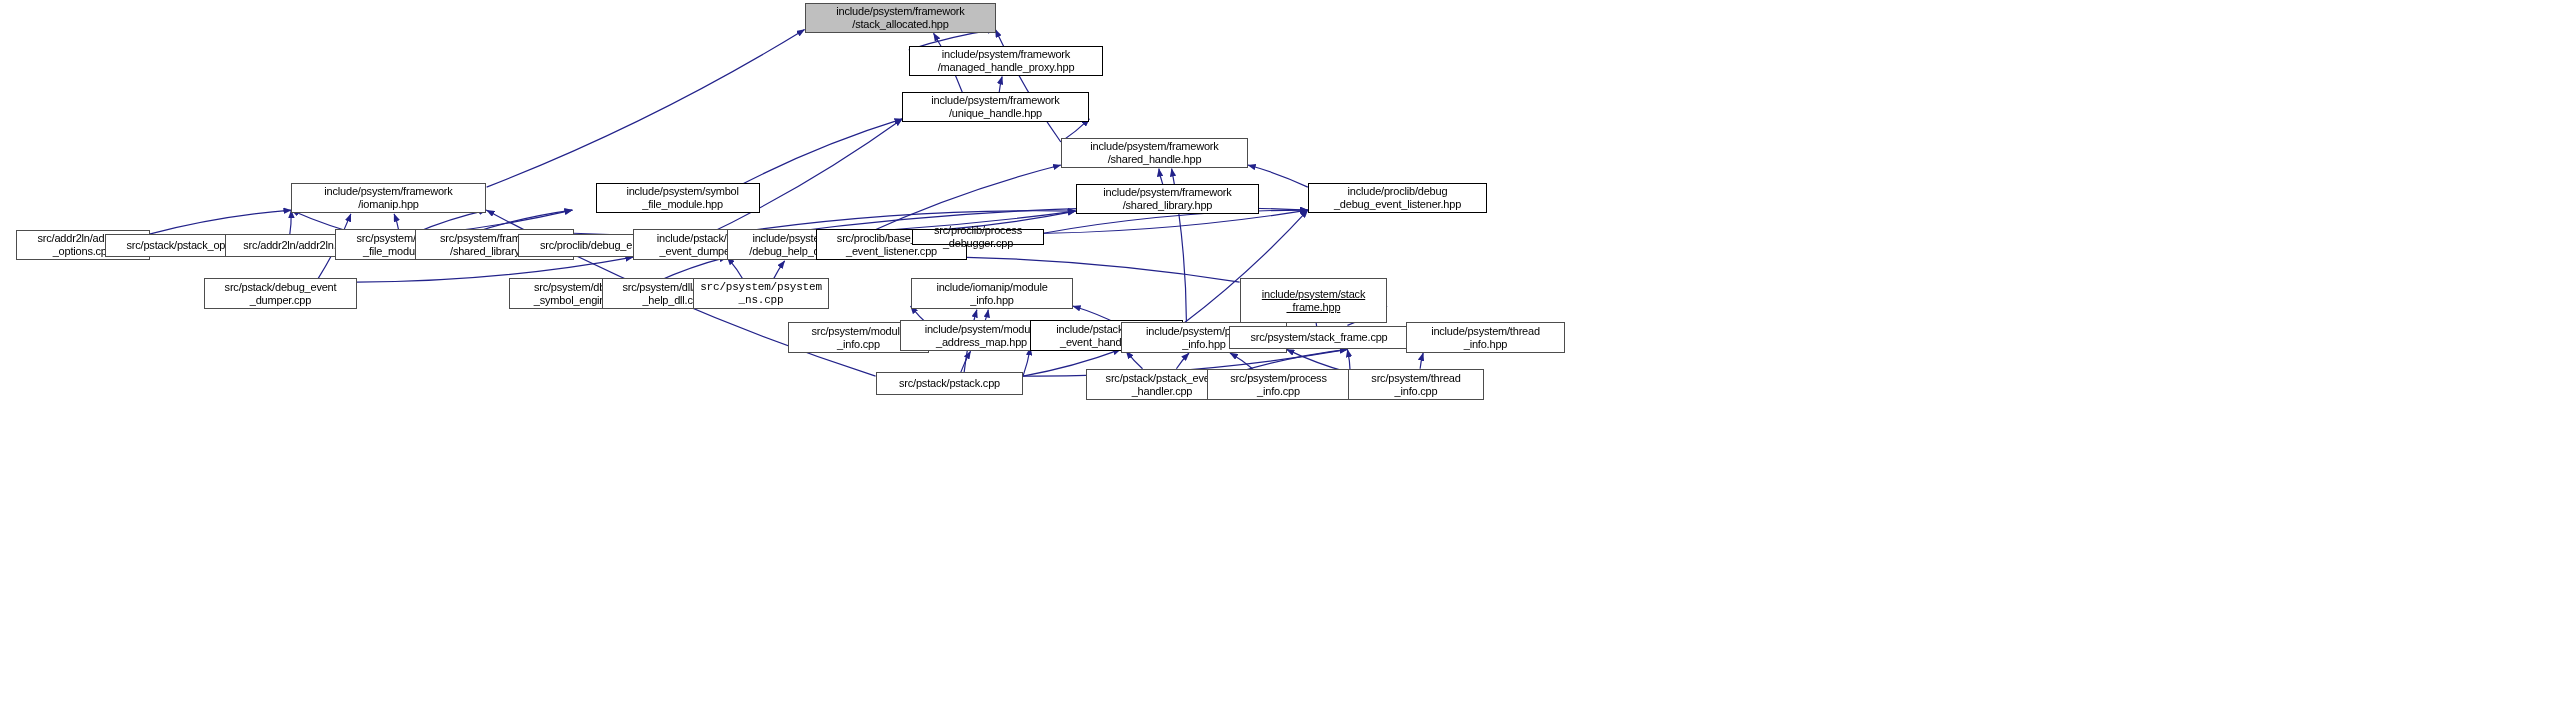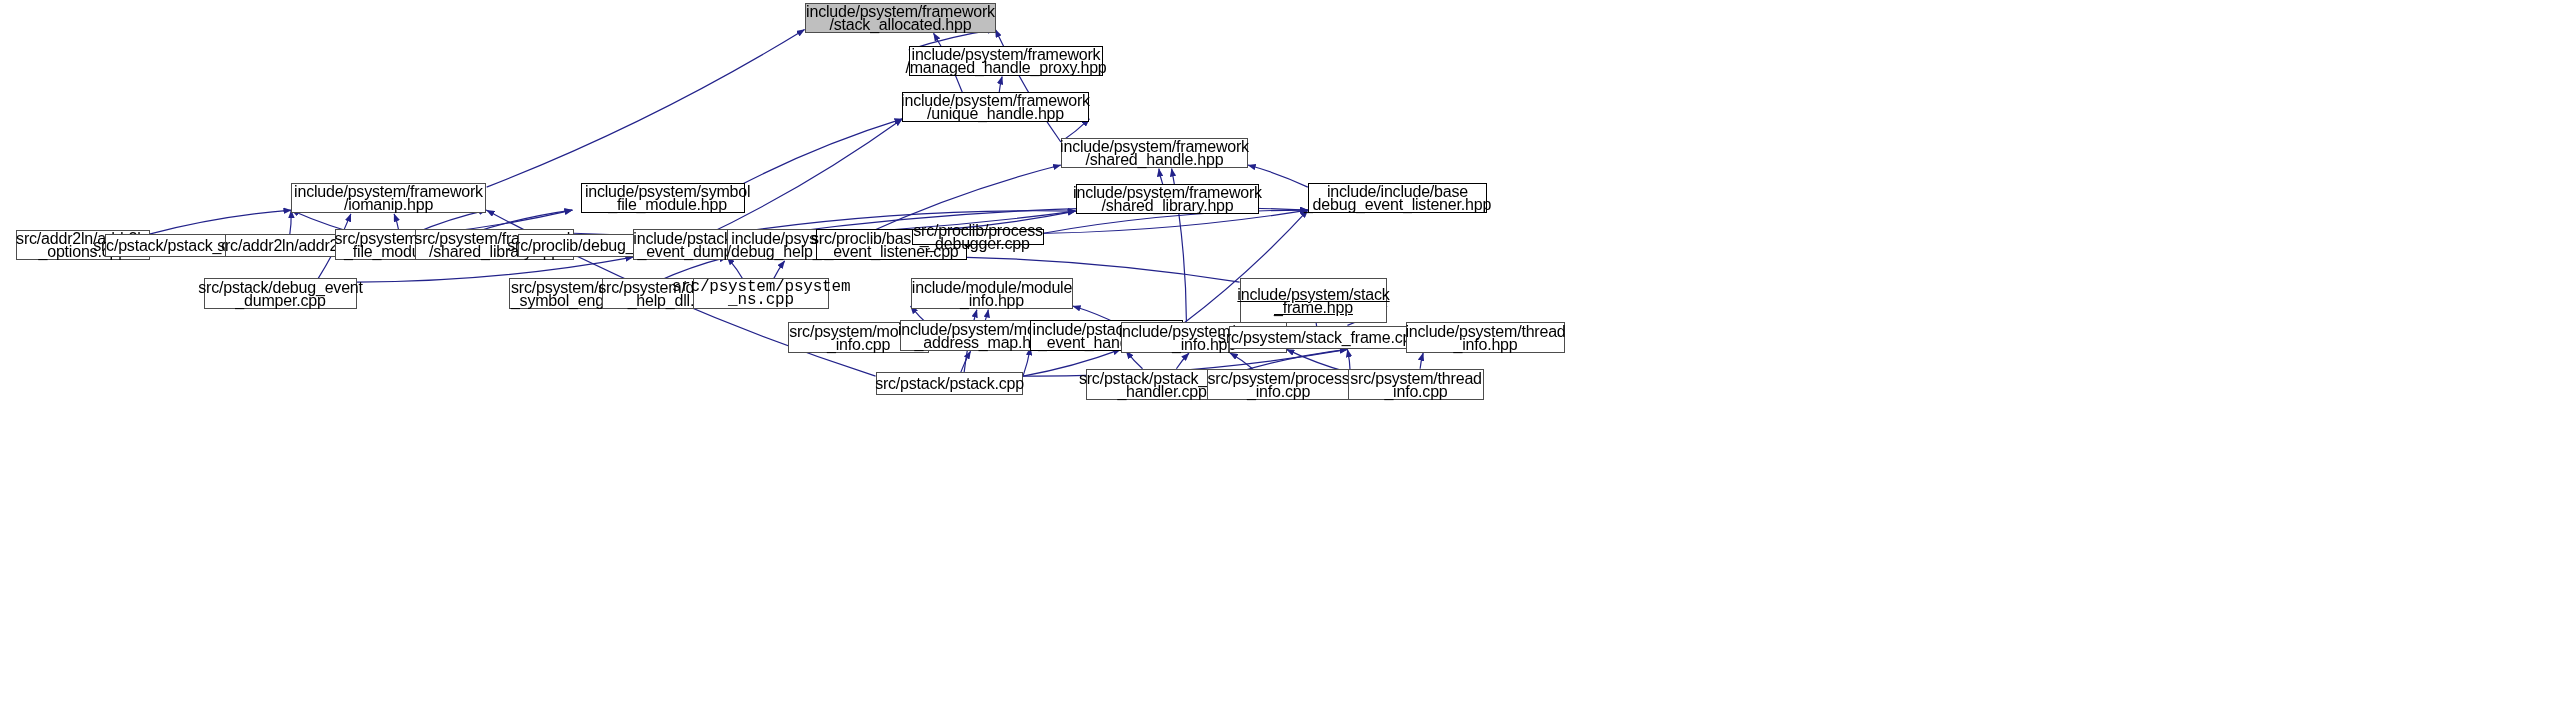--- a/index.html
+++ b/index.html
@@ -34,21 +34,21 @@
   .gnode {
     position: absolute;
     box-sizing: border-box;
     display: flex;
     align-items: center;
     justify-content: center;
     text-align: center;
     background: #ffffff;
     border: 0.9px solid #000000;
     color: #000000;
-    font-size: 16px;
+    font-size: 11px;
     line-height: 13px;
     letter-spacing: -0.2px;
     white-space: pre-line;
     padding: 0.9px 2.8px;
     cursor: pointer;
   }
   .gnode.thick {
     border: 1.8px solid #4d4d4d;
   }
   .gnode.root {
@@ -128,25 +128,25 @@
       <div class="gnode root" style="left: 805px; top: 2.8px; width: 191px; height: 30px;"><span class="lbl">include/psystem/framework
 /stack_allocated.hpp</span></div>
       <div class="gnode" style="left: 909px; top: 46px; width: 194px; height: 30px;"><span class="lbl">include/psystem/framework
 /managed_handle_proxy.hpp</span></div>
       <div class="gnode" style="left: 902px; top: 92px; width: 187px; height: 30px;"><span class="lbl">include/psystem/framework
 /unique_handle.hpp</span></div>
       <div class="gnode thick" style="left: 1061px; top: 138px; width: 187px; height: 30px;"><span class="lbl">include/psystem/framework
 /shared_handle.hpp</span></div>
       <div class="gnode thick" style="left: 291px; top: 183px; width: 195px; height: 30px;"><span class="lbl">include/psystem/framework
 /iomanip.hpp</span></div>
-      <div class="gnode" style="left: 581px; top: 183px; width: 164px; height: 30px; padding-left: 12px;"><span class="lbl">include/psystem/symbol
+      <div class="gnode" style="left: 596px; top: 183px; width: 164px; height: 30px; padding-left: 12px;"><span class="lbl">include/psystem/symbol
 _file_module.hpp</span></div>
       <div class="gnode" style="left: 1076px; top: 184px; width: 183px; height: 30px;"><span class="lbl">include/psystem/framework
 /shared_library.hpp</span></div>
-      <div class="gnode" style="left: 1308px; top: 183px; width: 179px; height: 30px;"><span class="lbl">include/include/base
+      <div class="gnode" style="left: 1308px; top: 183px; width: 179px; height: 30px;"><span class="lbl">include/proclib/debug
 _debug_event_listener.hpp</span></div>
       <div class="gnode thick" style="left: 15.7px; top: 230px; width: 134px; height: 30px;"><span class="lbl">src/addr2ln/addr2ln
 _options.cpp</span></div>
       <div class="gnode thick" style="left: 105px; top: 234px; width: 184px; height: 23px;"><span class="lbl">src/pstack/pstack_options.cpp</span></div>
       <div class="gnode thick" style="left: 225px; top: 234px; width: 147px; height: 23px;"><span class="lbl">src/addr2ln/addr2ln.cpp</span></div>
       <div class="gnode thick" style="left: 335px; top: 229px; width: 136px; height: 31px;"><span class="lbl">src/psystem/symbol
 _file_module.cpp</span></div>
       <div class="gnode thick" style="left: 415px; top: 229px; width: 159px; height: 31px;"><span class="lbl">src/psystem/framework
 /shared_library.cpp</span></div>
       <div class="gnode thick" style="left: 518px; top: 234px; width: 182px; height: 23px;"><span class="lbl">src/proclib/debug_engine.cpp</span></div>
@@ -159,21 +159,21 @@
       <div class="gnode" style="left: 912px; top: 229px; width: 132px; height: 16px;"><span class="lbl">src/proclib/process
 _debugger.cpp</span></div>
       <div class="gnode thick" style="left: 204px; top: 278px; width: 153px; height: 31px;"><span class="lbl">src/pstack/debug_event
 _dumper.cpp</span></div>
       <div class="gnode thick" style="left: 509px; top: 278px; width: 147px; height: 31px;"><span class="lbl">src/psystem/dbghelp
 _symbol_engine.cpp</span></div>
       <div class="gnode thick" style="left: 602px; top: 278px; width: 143px; height: 31px;"><span class="lbl">src/psystem/dll/debug
 _help_dll.cpp</span></div>
       <div class="gnode thick" style="left: 693px; top: 278px; width: 136px; height: 31px; font-family: Liberation Mono, monospace;"><span class="lbl">src/psystem/psystem
 _ns.cpp</span></div>
-      <div class="gnode thick" style="left: 911px; top: 278px; width: 162px; height: 31px;"><span class="lbl">include/module/module
+      <div class="gnode thick" style="left: 911px; top: 278px; width: 162px; height: 31px;"><span class="lbl">include/iomanip/module
 _info.hpp</span></div>
       <div class="gnode thick" style="left: 1240px; top: 278px; width: 147px; height: 45px; text-decoration: underline;"><span class="lbl">include/psystem/stack
 _frame.hpp</span></div>
       <div class="gnode thick" style="left: 788px; top: 322px; width: 141px; height: 31px;"><span class="lbl">src/psystem/module
 _info.cpp</span></div>
       <div class="gnode thick" style="left: 900px; top: 320px; width: 163px; height: 31px;"><span class="lbl">include/psystem/module
 _address_map.hpp</span></div>
       <div class="gnode" style="left: 1030px; top: 320px; width: 153px; height: 31px;"><span class="lbl">include/pstack/pstack
 _event_handler.hpp</span></div>
       <div class="gnode thick" style="left: 1121px; top: 322px; width: 166px; height: 31px;"><span class="lbl">include/psystem/process

